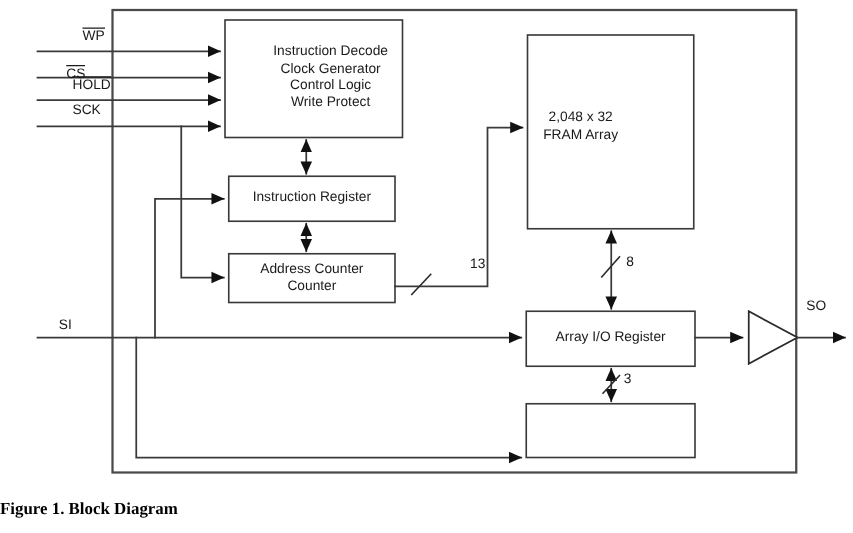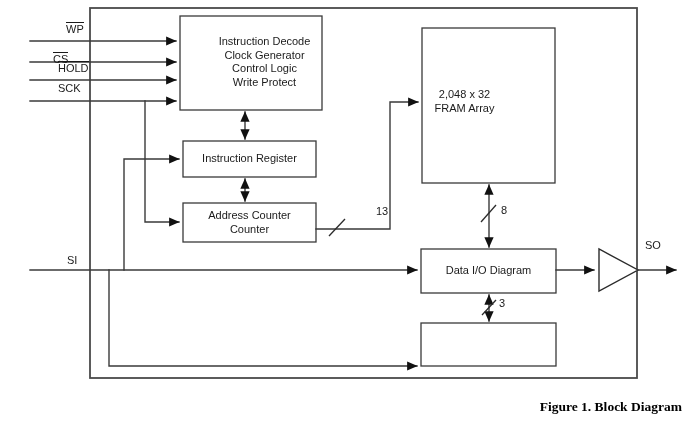--- a/index.html
+++ b/index.html
@@ -78,21 +78,21 @@
     display: inline-block;
   }
   .bus-label {
     position: absolute;
     font-size: 11px;
     color: #1a1a1a;
   }
   .caption {
     position: absolute;
     width: 682px;
-    text-align: right;
+    text-align: left;
     font-family: "Liberation Serif", serif;
     font-weight: bold;
     font-size: 13.5px;
     color: #000000;
   }
 </style>
 </head>
 <body>
 
 <div id="canvas">
@@ -160,41 +160,41 @@
   <div class="pin-label" style="left:53px; top:52px;">
     <span class="ovl">CS</span>
   </div>
   <div class="pin-label" style="left:34px; top:61px;padding-left:24px;">
     <span class="ovl">HOLD</span>
   </div>
   <div class="pin-label" style="left:58px; top:82px;">
     <span>SCK</span>
   </div>
 
-  <div class="pin-label" style="left:67px; top:254px;">
+  <div class="pin-label" style="left:47px; top:254px;">
     <span>SI</span>
   </div>
   <div class="pin-label" style="left:645px; top:239px;">
     <span>SO</span>
   </div>
 
   <div class="box-label" style="left:180px; top:35px; width:169px;">Instruction Decode
 Clock Generator
 Control Logic
 Write Protect</div>
 
   <div class="box-label" style="left:183px; top:152px; width:133px;">Instruction Register</div>
 
   <div class="box-label" style="left:183px; top:209px; width:133px;">Address Counter
 Counter</div>
 
   <div class="box-label" style="left:398px; top:88px; width:133px;">2,048 x 32
 FRAM Array</div>
 
-  <div class="box-label" style="left:421px; top:264px; width:135px;">Data I/O Diagram</div>
+  <div class="box-label" style="left:421px; top:264px; width:135px;">Array I/O Register</div>
 
 
   <div class="bus-label" style="left:338px; top:205px;margin-left:38px;">13</div>
 
   <div class="bus-label" style="left:501px; top:204px;">8</div>
 
   <div class="bus-label" style="left:499px; top:297px;">3</div>
 
   <div class="caption" style="left:0px; top:399px;">Figure 1.  Block Diagram</div>
 

